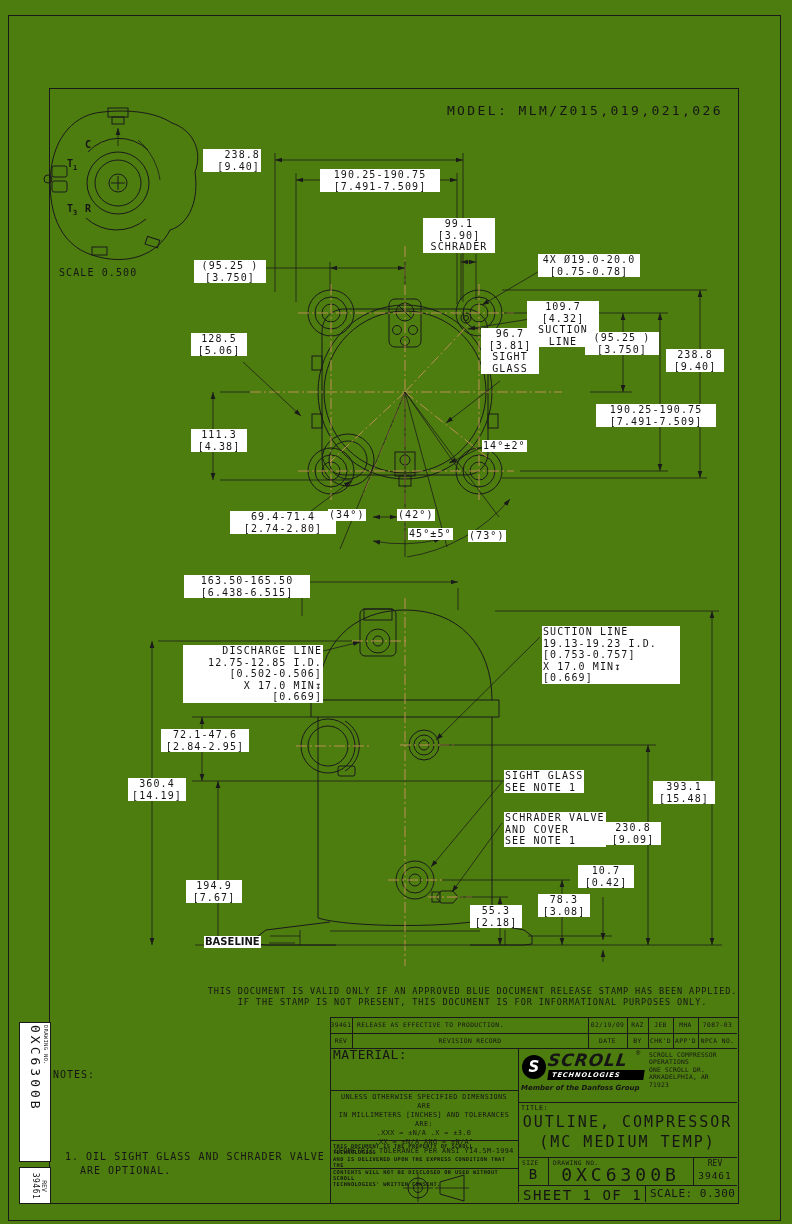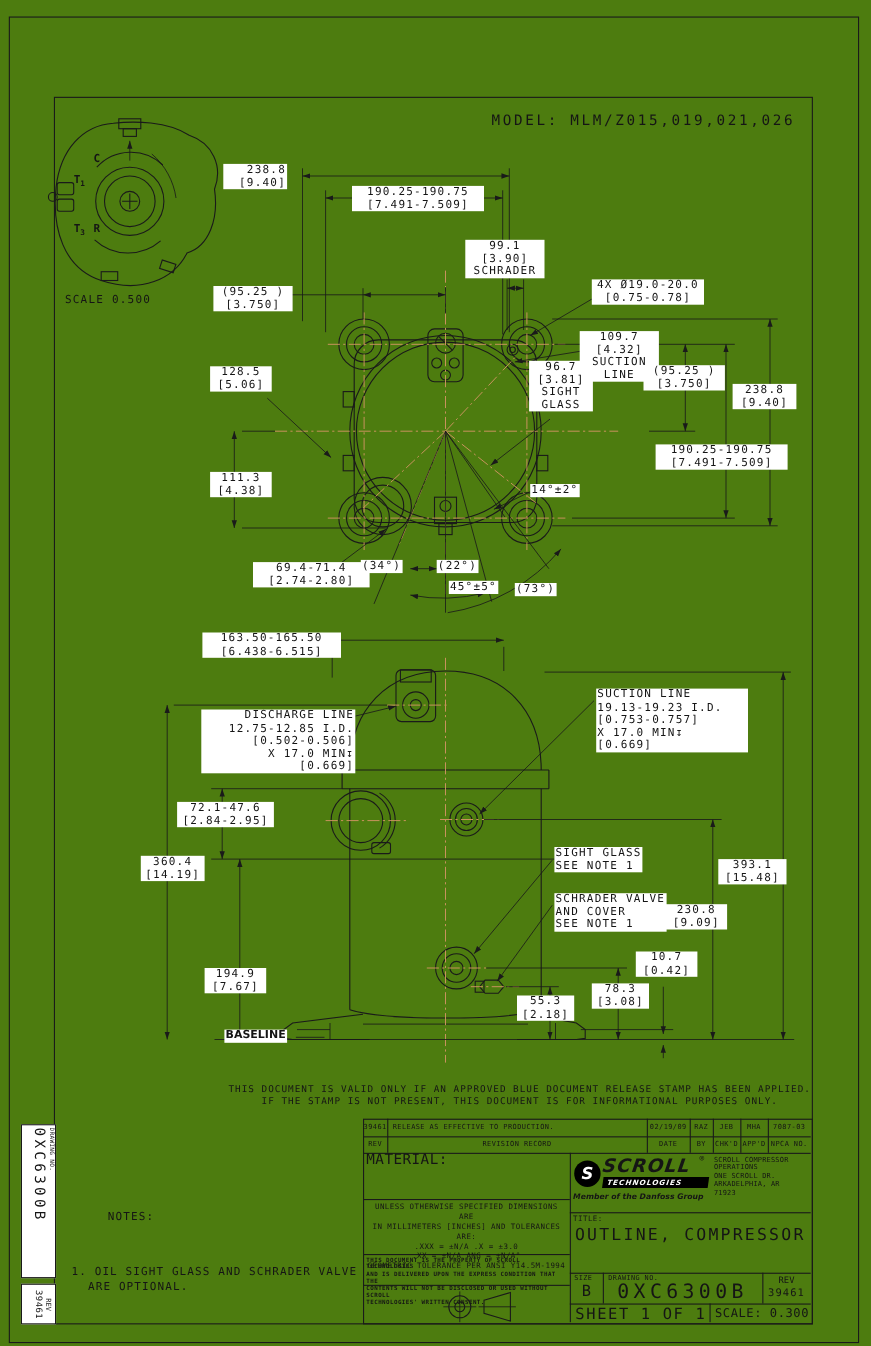--- a/index.html
+++ b/index.html
@@ -245,21 +245,21 @@
   <div class="lbl ctr" style="left:585px;top:332px;width:72px;">(95.25  )
 [3.750]</div>
   <div class="lbl ctr" style="left:666px;top:349px;width:56px;">238.8
 [9.40]</div>
   <div class="lbl ctr" style="left:596px;top:404px;width:118px;">190.25-190.75
 [7.491-7.509]</div>
   <div class="lbl" style="left:482px;top:440px;">14°±2°</div>
   <div class="lbl ctr" style="left:230px;top:511px;width:104px;">69.4-71.4
 [2.74-2.80]</div>
   <div class="lbl" style="left:328px;top:509px;">(34°)</div>
-  <div class="lbl" style="left:397px;top:509px;">(22°)</div>
+  <div class="lbl" style="left:397px;top:509px;">(42°)</div>
   <div class="lbl" style="left:408px;top:528px;">45°±5°</div>
   <div class="lbl" style="left:468px;top:530px;">(73°)</div>
 
   <div class="lbl ctr" style="left:184px;top:575px;width:124px;">163.50-165.50
 [6.438-6.515]</div>
   <div class="lbl rgt" style="left:183px;top:645px;width:138px;">DISCHARGE LINE
 12.75-12.85 I.D.
 [0.502-0.506]
 X 17.0 MIN↧
 [0.669]</div>
@@ -289,21 +289,21 @@
 [3.08]</div>
   <div class="lbl ctr" style="left:470px;top:905px;width:50px;">55.3
 [2.18]</div>
   <div class="lbl bold-sans" style="left:204px;top:936px;">BASELINE</div>
 
   <div style="position:absolute;left:200px;top:986px;width:545px;text-align:center;z-index:3;">
     <div class="small9" style="letter-spacing:0.9px;">THIS DOCUMENT IS VALID ONLY IF AN APPROVED BLUE DOCUMENT RELEASE STAMP HAS BEEN APPLIED.</div>
     <div class="small9" style="letter-spacing:0.9px;">IF THE STAMP IS NOT PRESENT, THIS DOCUMENT IS FOR INFORMATIONAL PURPOSES ONLY.</div>
   </div>
 
-  <div class="notes" style="position:absolute;left:53px;top:1101px;z-index:3;padding-left:45px;">NOTES:</div>
+  <div class="notes" style="position:absolute;left:53px;top:1069px;z-index:3;">NOTES:</div>
   <div class="notes" style="position:absolute;left:65px;top:1151px;z-index:3;">1. OIL SIGHT GLASS AND SCHRADER VALVE</div>
   <div class="notes" style="position:absolute;left:80px;top:1165px;z-index:3;">ARE OPTIONAL.</div>
 
   <div class="vstrip" style="left:19px;top:1022px;width:30px;height:138px;">
     <div class="vinner" style="width:134px;height:28px;transform:translate(-50%,-50%) rotate(90deg);">
       <div style="font-size:5.5px;letter-spacing:0.3px;">DRAWING NO.</div>
       <div style="font-size:13px;letter-spacing:3px;line-height:15px;">0XC6300B</div>
     </div>
   </div>
   <div class="vstrip" style="left:19px;top:1167px;width:30px;height:35px;">
@@ -374,20 +374,21 @@
       <div style="position:absolute;left:3px;top:36px;font-family:'DejaVu Sans',sans-serif;font-style:italic;font-weight:bold;font-size:7px;">Member of the Danfoss Group</div>
       <div style="position:absolute;left:131px;top:3px;width:86px;font-size:6.3px;line-height:7.4px;white-space:pre-line;letter-spacing:0.2px;">SCROLL COMPRESSOR
 OPERATIONS
 ONE SCROLL DR.
 ARKADELPHIA, AR
 71923</div>
     </div>
 
     <div class="tcell" style="left:191px;top:87px;font-size:6.8px;">TITLE:</div>
     <div style="position:absolute;left:188px;top:96px;width:219px;text-align:center;font-size:15px;letter-spacing:2px;">OUTLINE, COMPRESSOR</div>
+    <div style="position:absolute;left:188px;top:116px;width:219px;text-align:center;font-size:15px;letter-spacing:2px;">(MC MEDIUM TEMP)</div>
 
     <div class="tcell" style="left:192px;top:142px;font-size:6.2px;">SIZE</div>
     <div style="position:absolute;left:188px;top:149px;width:30px;text-align:center;font-size:14px;">B</div>
     <div class="tcell" style="left:223px;top:142px;font-size:6.2px;">DRAWING NO.</div>
     <div style="position:absolute;left:218px;top:147px;width:145px;text-align:center;font-size:18px;letter-spacing:4px;">0XC6300B</div>
     <div style="position:absolute;left:363px;top:142px;width:44px;text-align:center;font-size:8px;">REV</div>
     <div style="position:absolute;left:363px;top:153px;width:44px;text-align:center;font-size:9.5px;letter-spacing:1px;">39461</div>
 
     <div style="position:absolute;left:193px;top:170px;font-size:14px;letter-spacing:1.5px;">SHEET 1 OF 1</div>
     <div style="position:absolute;left:320px;top:170px;font-size:11px;letter-spacing:0.5px;">SCALE: 0.300</div>

